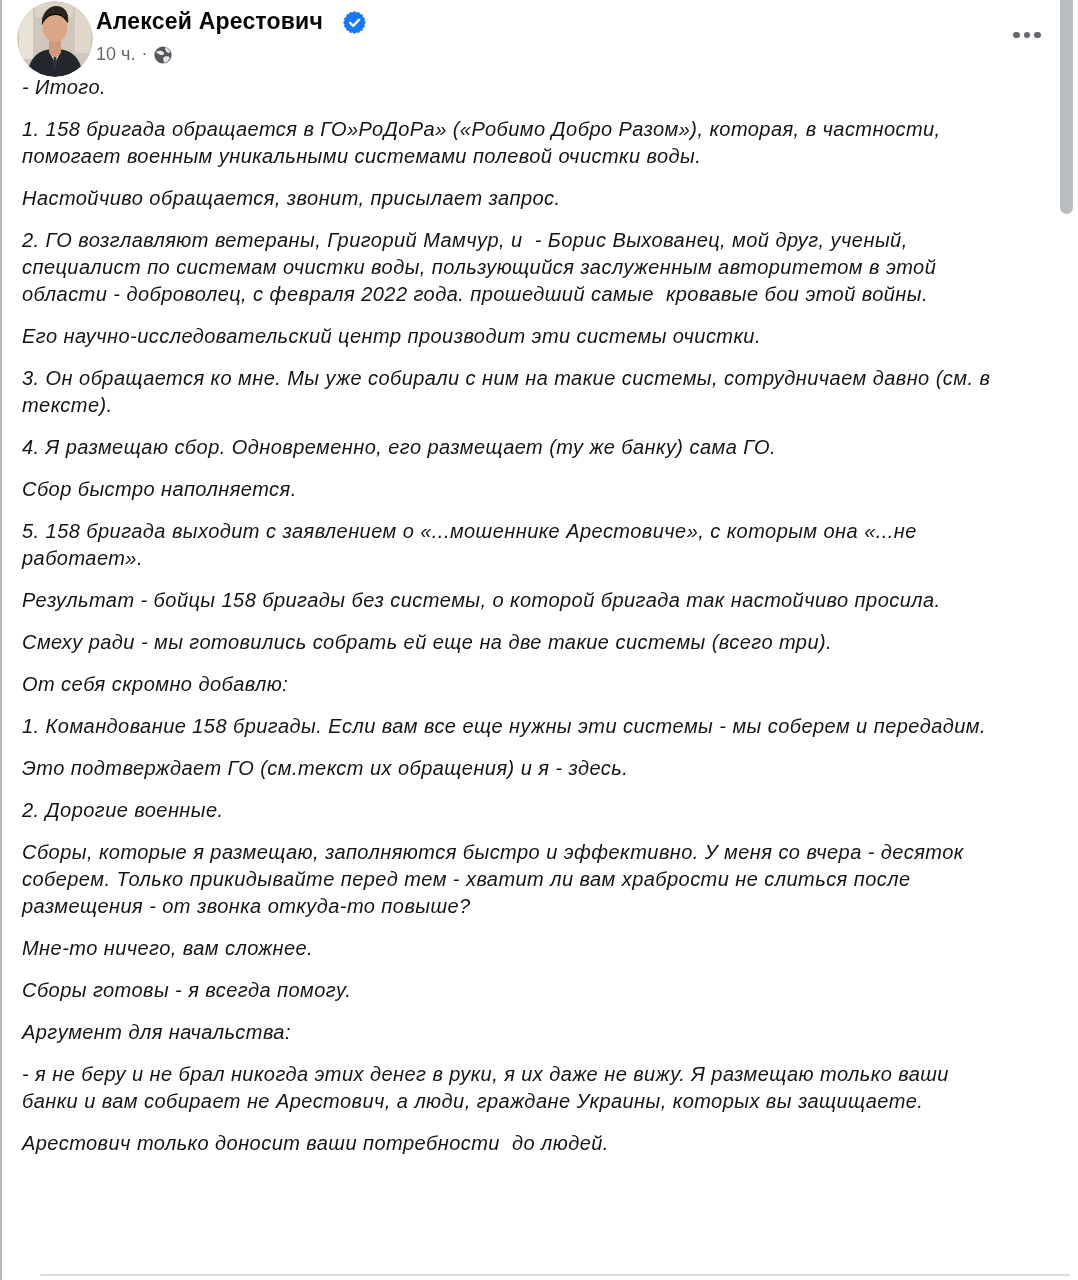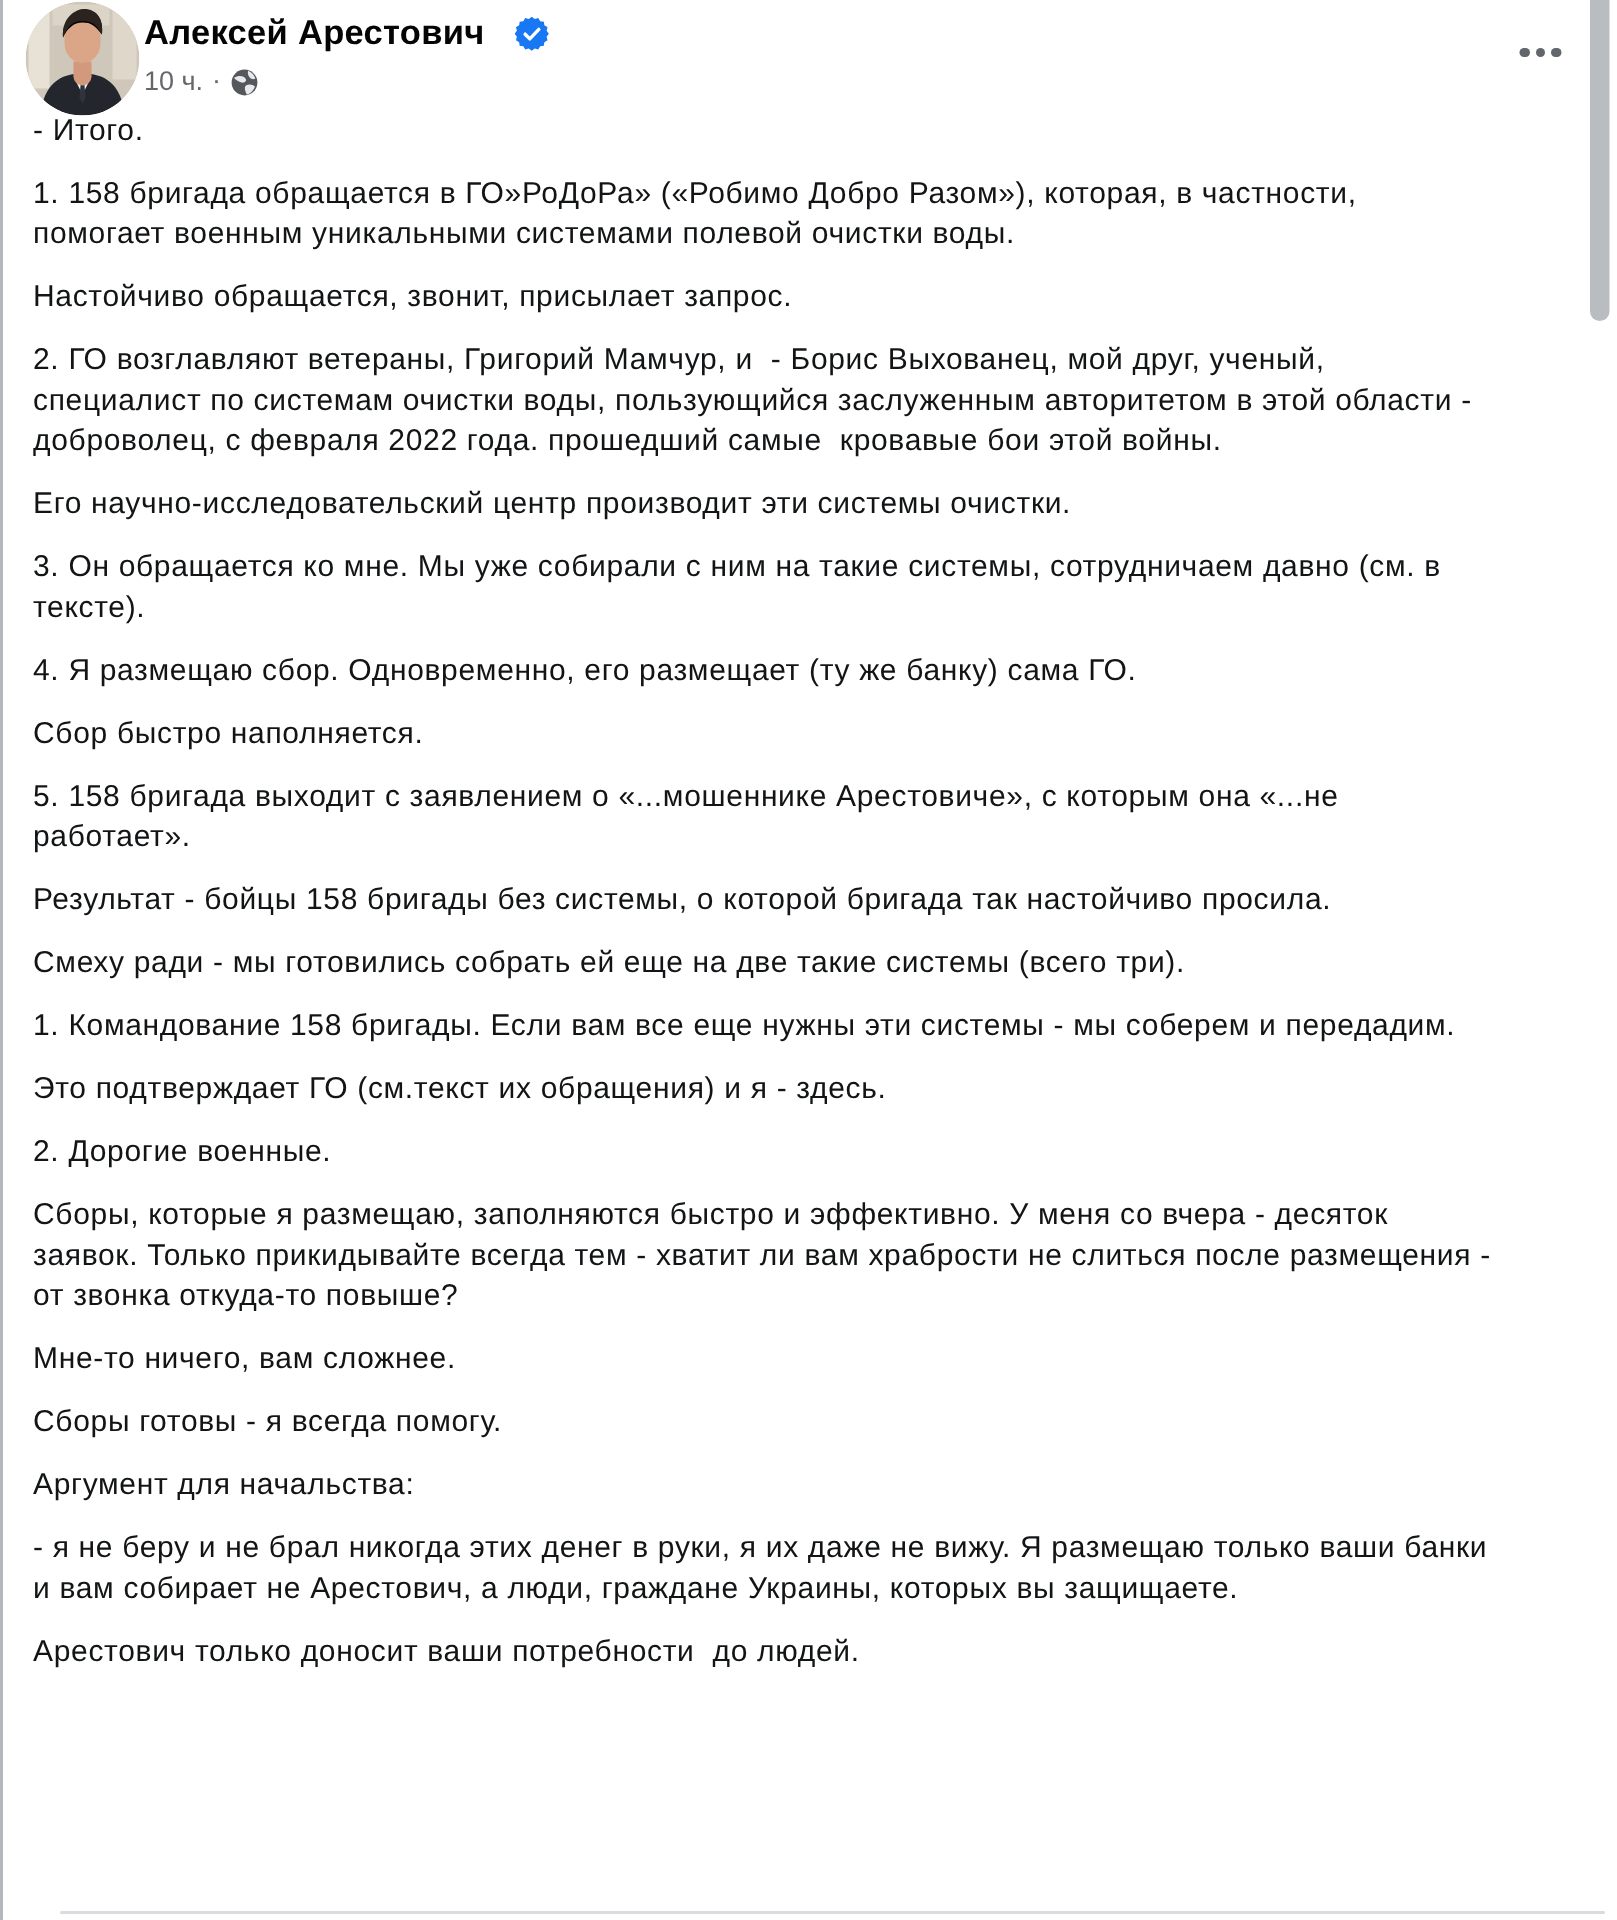--- a/index.html
+++ b/index.html
@@ -33,21 +33,21 @@
   .meta-dot{font-size:18px;color:#65676b;position:relative;top:-1px;}
   .globe{width:20px;height:20px;display:inline-block;position:relative;top:1px;}
   .more-btn{
     position:absolute;left:1013px;top:26px;width:34px;height:18px;
     display:flex;align-items:center;gap:4px;cursor:pointer;
   }
   .more-btn i{width:6.5px;height:6.5px;border-radius:50%;background:#63676c;display:block;}
 
   
   .post-content{
-    position:absolute;left:22px;top:74px;width:975px;
+    position:absolute;left:22px;top:74px;width:975px;font-style:italic;
   }
   .post-par{
     margin:0 0 15px 0;
     font-size:20px;line-height:27px;letter-spacing:.45px;
     color:#121415;white-space:pre-wrap;
   }
 
   
   .scrollbar-thumb{
     position:absolute;left:1060px;top:-7px;width:13px;height:221px;
@@ -129,24 +129,25 @@
     <p class="post-par">1. 158 бригада обращается в ГО»РоДоРа» («Робимо Добро Разом»), которая, в частности, помогает военным уникальными системами полевой очистки воды.</p>
     <p class="post-par">Настойчиво обращается, звонит, присылает запрос.</p>
     <p class="post-par">2. ГО возглавляют ветераны, Григорий Мамчур, и  - Борис Выхованец, мой друг, ученый, специалист по системам очистки воды, пользующийся заслуженным авторитетом в этой области - доброволец, с февраля 2022 года. прошедший самые  кровавые бои этой войны.</p>
     <p class="post-par">Его научно-исследовательский центр производит эти системы очистки.</p>
     <p class="post-par">3. Он обращается ко мне. Мы уже собирали с ним на такие системы, сотрудничаем давно (см. в тексте).</p>
     <p class="post-par">4. Я размещаю сбор. Одновременно, его размещает (ту же банку) сама ГО.</p>
     <p class="post-par">Сбор быстро наполняется.</p>
     <p class="post-par">5. 158 бригада выходит с заявлением о «...мошеннике Арестовиче», с которым она «...не работает».</p>
     <p class="post-par">Результат - бойцы 158 бригады без системы, о которой бригада так настойчиво просила.</p>
     <p class="post-par">Смеху ради - мы готовились собрать ей еще на две такие системы (всего три).</p>
+    <p class="post-par">От себя скромно добавлю:</p>
     <p class="post-par">1. Командование 158 бригады. Если вам все еще нужны эти системы - мы соберем и передадим.</p>
     <p class="post-par">Это подтверждает ГО (см.текст их обращения) и я - здесь.</p>
     <p class="post-par">2. Дорогие военные.</p>
-    <p class="post-par">Сборы, которые я размещаю, заполняются быстро и эффективно. У меня со вчера - десяток заявок. Только прикидывайте всегда тем - хватит ли вам храбрости не слиться после размещения - от звонка откуда-то повыше?</p>
+    <p class="post-par">Сборы, которые я размещаю, заполняются быстро и эффективно. У меня со вчера - десяток соберем. Только прикидывайте перед тем - хватит ли вам храбрости не слиться после размещения - от звонка откуда-то повыше?</p>
     <p class="post-par">Мне-то ничего, вам сложнее.</p>
     <p class="post-par">Сборы готовы - я всегда помогу.</p>
     <p class="post-par">Аргумент для начальства:</p>
     <p class="post-par">- я не беру и не брал никогда этих денег в руки, я их даже не вижу. Я размещаю только ваши банки и вам собирает не Арестович, а люди, граждане Украины, которых вы защищаете.</p>
     <p class="post-par">Арестович только доносит ваши потребности  до людей.</p>
   </div>
 
 <div class="scrollbar-thumb"></div>
 <div class="bottom-divider"></div>
 

